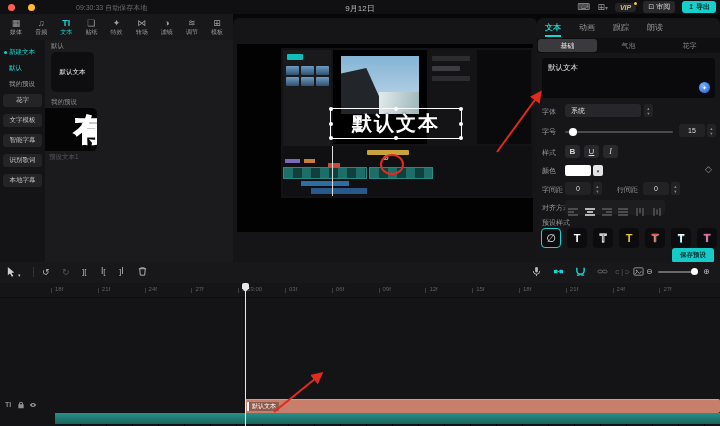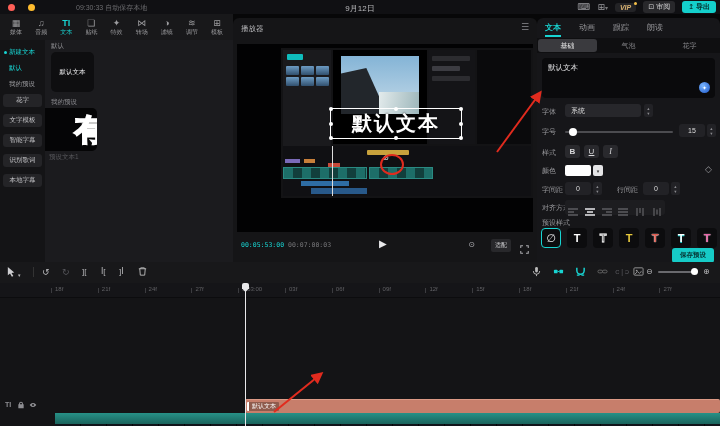--- a/index.html
+++ b/index.html
@@ -233,24 +233,20 @@
         <span>默认文本</span>
       </div>
     <div class="lib-h" style="top:58px;">我的预设</div>
     <div class="lib-preset">
         <span class="preset-big">有个</span>
       </div>
     <div class="lib-cap">预设文本1</div>
   </div>
 
   <div class="player">
-    <div class="pl-head">
-      <span class="pl-title">播放器</span>
-      <span class="pl-menu">☰</span>
-    </div>
     <div class="video">
 
       <div class="mw">
         <div class="mw-media">
           <div class="mw-import"></div>
           <div class="mw-thumbs">
               <div class="mwt"></div>
               <div class="mwt"></div>
               <div class="mwt"></div>
               <div class="mwt"></div>
@@ -287,32 +283,20 @@
         <span class="ov-text">默认文本</span>
         <span class="hdl" style="left:-2px;top:-2px;"></span>
         <span class="hdl" style="left:63px;top:-2px;"></span>
         <span class="hdl" style="right:-2px;top:-2px;"></span>
         <span class="hdl" style="left:-2px;top:13px;"></span>
         <span class="hdl" style="right:-2px;top:13px;"></span>
         <span class="hdl" style="left:-2px;bottom:-2px;"></span>
         <span class="hdl" style="left:63px;bottom:-2px;"></span>
         <span class="hdl" style="right:-2px;bottom:-2px;"></span>
       </div>
-    </div>
-    <div class="pl-ctrl">
-      <span class="t-cur">00:05:53:00</span>
-      <span class="t-tot">00:07:00:03</span>
-      <span class="play">▶</span>
-      <span class="pc-ico" style="right:62px;font-size:8px;">⊙</span>
-      <span class="fit">适配</span>
-      <span class="pc-ico" style="right:8px;">
-        <svg width="9" height="9" viewBox="0 0 12 12">
-            <path d="M1 4V1h3M8 1h3v3M11 8v3H8M4 11H1V8" fill="none" stroke="currentColor" stroke-width="1.4"></path>
-          </svg>
-      </span>
     </div>
   </div>
 
   <div class="inspector">
     <span class="insp-tab active" style="left:8px;">文本</span>
     <span class="insp-tab" style="left:42px;">动画</span>
     <span class="insp-tab" style="left:76px;">跟踪</span>
     <span class="insp-tab" style="left:110px;">朗读</span>
 
     <div class="subtabs">

